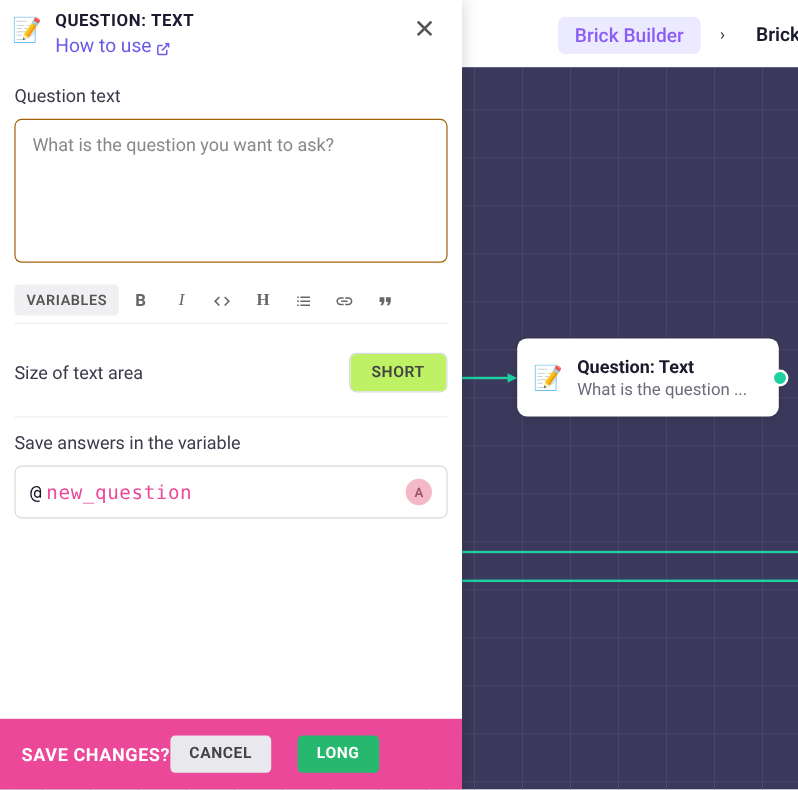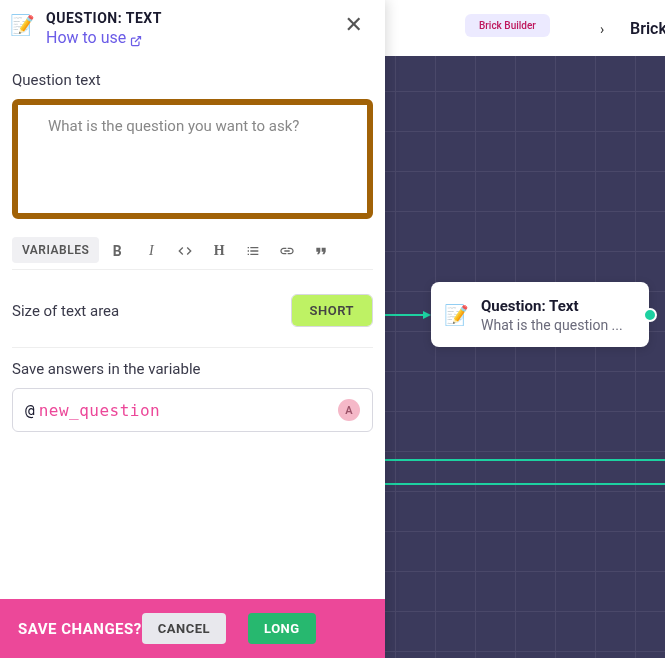--- a/index.html
+++ b/index.html
@@ -1,20 +1,20 @@
 <!DOCTYPE html>
 <html><head>
   <meta charset="utf-8">
   <style>
     *{box-sizing:border-box;margin:0;padding:0;font-family:-apple-system,BlinkMacSystemFont,'Segoe UI',Roboto,sans-serif}
     body{width:665px;height:658px;overflow:hidden;position:relative}
     .canvas{position:absolute;top:0;left:0;width:665px;height:658px;background:#3b3a5c}
     .grid{position:absolute;top:56px;left:0;right:0;bottom:0;background-image:linear-gradient(#4a4869 1px,transparent 1px),linear-gradient(90deg,#4a4869 1px,transparent 1px);background-size:40px 40px;background-position:-5px -5px}
     .topbar{position:absolute;top:0;left:0;right:0;height:56px;background:#fff;display:flex;align-items:center;padding:0 16px;gap:12px}
-    .bb-tag{background:#eceaff;color:#be185d;padding:6px 14px;border-radius:6px;font-size:10px;font-weight:500;position:absolute;left:465px;top:14px}
+    .bb-tag{background:#eceaff;color:#8b5cf6;padding:6px 14px;border-radius:6px;font-size:16px;font-weight:500;position:absolute;left:465px;top:14px}
     .bc-sep{position:absolute;left:600px;top:21px;color:#333;font-size:14px}
     .bc-next{position:absolute;left:630px;top:19px;color:#1a1a2e;font-size:16px;font-weight:600}
     .node-card{position:absolute;left:431px;top:282px;width:218px;height:65px;background:#fff;border-radius:8px;display:flex;align-items:center;padding:10px 12px;gap:10px;box-shadow:0 2px 8px rgba(0,0,0,0.15)}
     .node-icon{width:28px;height:28px;display:flex;align-items:center;justify-content:center;font-size:20px;flex-shrink:0}
     .node-text{display:flex;flex-direction:column;gap:2px;overflow:hidden}
     .node-title{font-size:15px;font-weight:700;color:#1a1a2e;white-space:nowrap}
     .node-sub{font-size:14px;color:#6b6b7b;white-space:nowrap;text-overflow:ellipsis;overflow:hidden}
     .node-port{position:absolute;right:-8px;top:50%;transform:translateY(-50%);width:14px;height:14px;border-radius:50%;background:#1dd1a1;border:2px solid #fff}
     .arrow-in{position:absolute;left:385px;top:311px;width:46px;height:8px}
     .arrow-line{position:absolute;left:0;top:3px;width:40px;height:2px;background:#1dd1a1}
@@ -23,21 +23,21 @@
     .hline2{position:absolute;left:385px;top:483px;width:280px;height:2px;background:#1dd1a1}
     .panel{position:absolute;left:0;top:0;width:385px;height:658px;background:#fff;display:flex;flex-direction:column;box-shadow:2px 0 12px rgba(0,0,0,0.15)}
     .panel-header{display:flex;align-items:flex-start;padding:10px 16px 6px 10px;gap:10px}
     .panel-icon{width:26px;height:26px;display:flex;align-items:center;justify-content:center;font-size:20px;flex-shrink:0;margin-top:2px}
     .panel-titles{display:flex;flex-direction:column;flex:1}
     .panel-title{font-size:14px;font-weight:700;color:#1a1a2e;letter-spacing:0.5px}
     .panel-help{font-size:16px;color:#6b5ce7;display:flex;align-items:flex-end;gap:4px;margin-top:2px;cursor:pointer}
     .close-btn{font-size:22px;color:#555;cursor:pointer;padding:2px 6px;font-weight:300}
     .panel-body{padding:6px 12px 12px 12px;flex:1;overflow:auto}
     .label{font-size:15px;color:#3a3a4a;margin:12px 0 10px 0}
-    .textarea{width:100%;height:120px;border:6px solid #a16207;border-radius:6px;padding:12px 30px;font-size:15px;color:#555;resize:none;outline:none;font-family:inherit}
+    .textarea{width:100%;height:120px;border:1px solid #a16207;border-radius:6px;padding:12px 14px;font-size:15px;color:#555;resize:none;outline:none;font-family:inherit}
     .textarea::placeholder{color:#888}
     .toolbar{display:flex;align-items:flex-start;gap:2px;margin-top:10px;padding:4px 0;border-bottom:1px solid #eee}
     .tb-var{background:#f0f0f3;color:#555;font-size:12px;font-weight:600;letter-spacing:0.5px;padding:6px 10px;border-radius:4px;cursor:pointer}
     .tb-btn{width:32px;height:28px;display:flex;align-items:center;justify-content:center;color:#666;cursor:pointer;font-size:14px}
     .tb-btn svg{width:16px;height:16px;fill:#666}
     .row{display:flex;align-items:center;justify-content:space-between;margin-top:24px;padding-bottom:20px;border-bottom:1px solid #eee}
     .seg{display:flex;border:1px solid #d8d8e0;border-radius:6px;overflow:hidden}
     .seg-btn{padding:8px 18px;font-size:13px;font-weight:600;cursor:pointer;letter-spacing:0.5px}
     .seg-active{background:#bef264;color:#444}
     .seg-inactive{background:#fff;color:#333}

